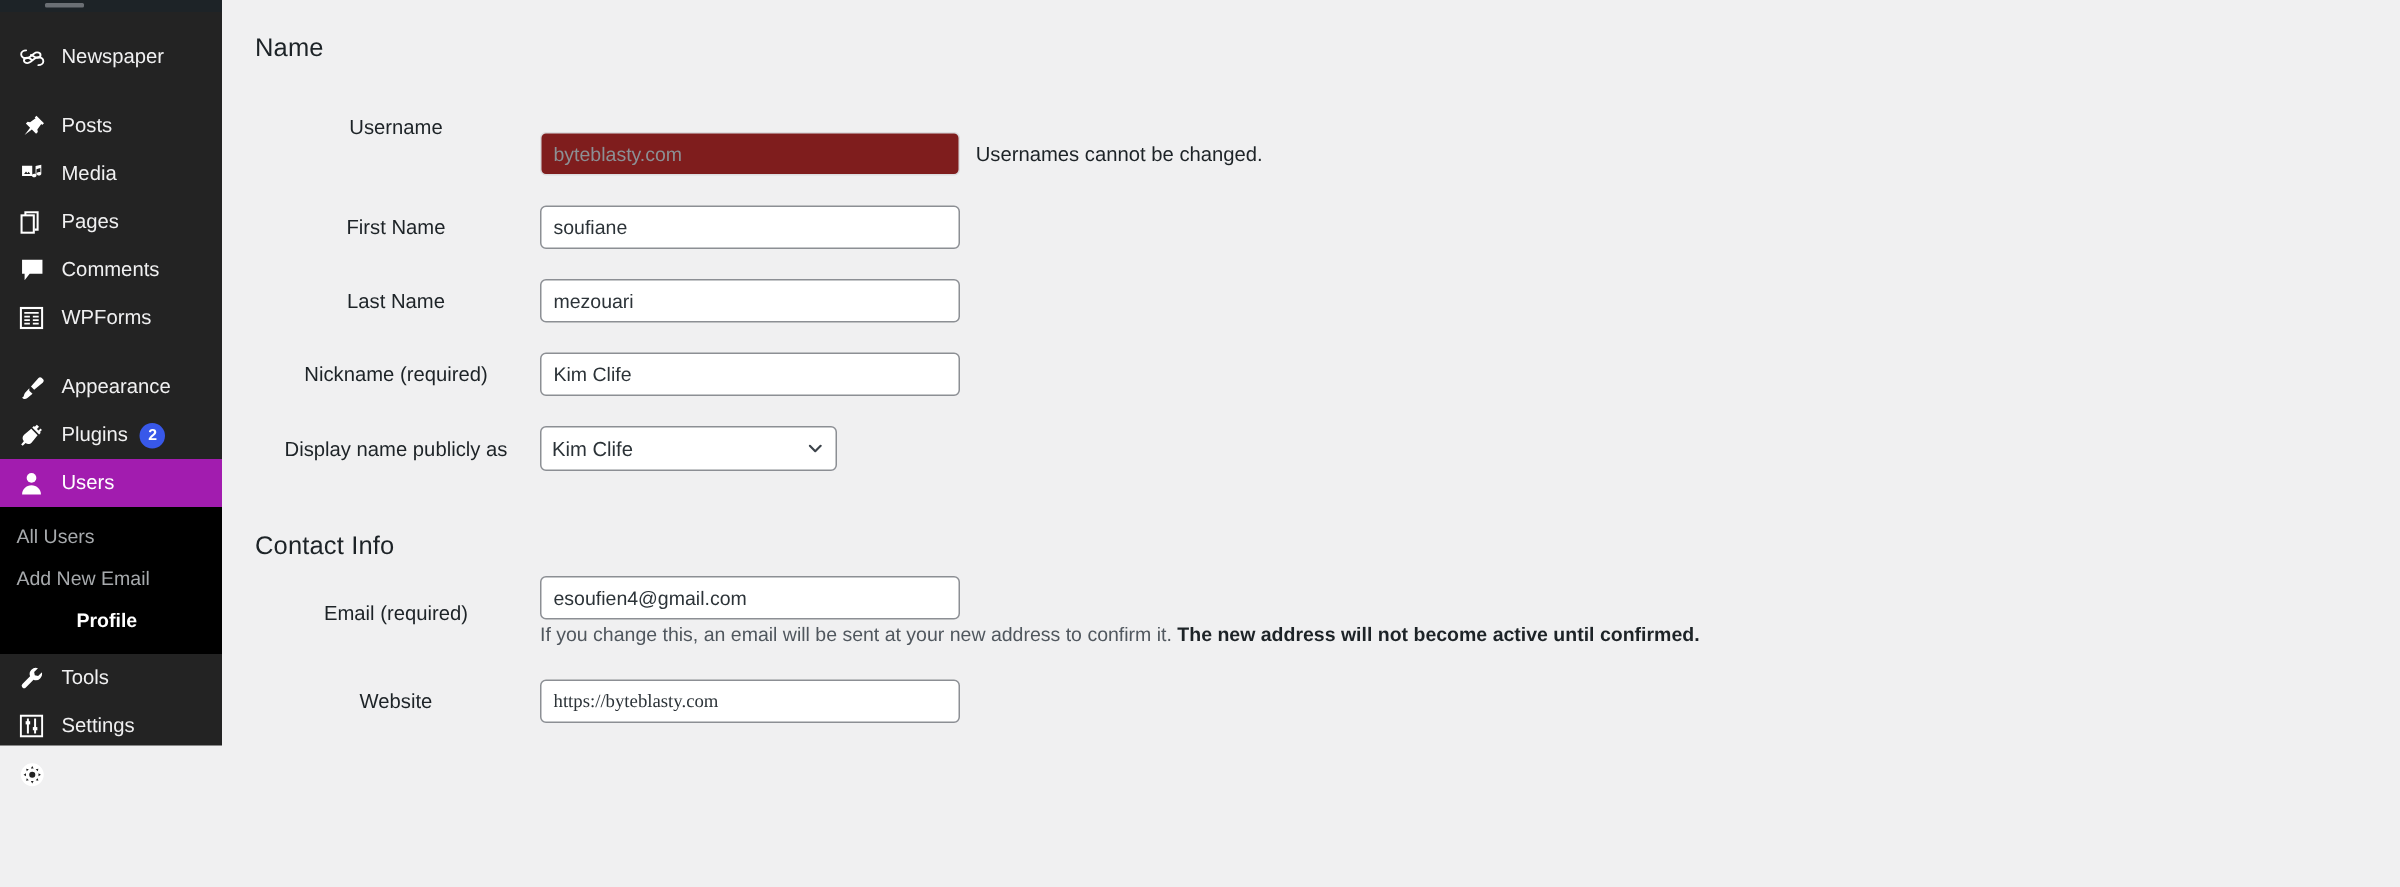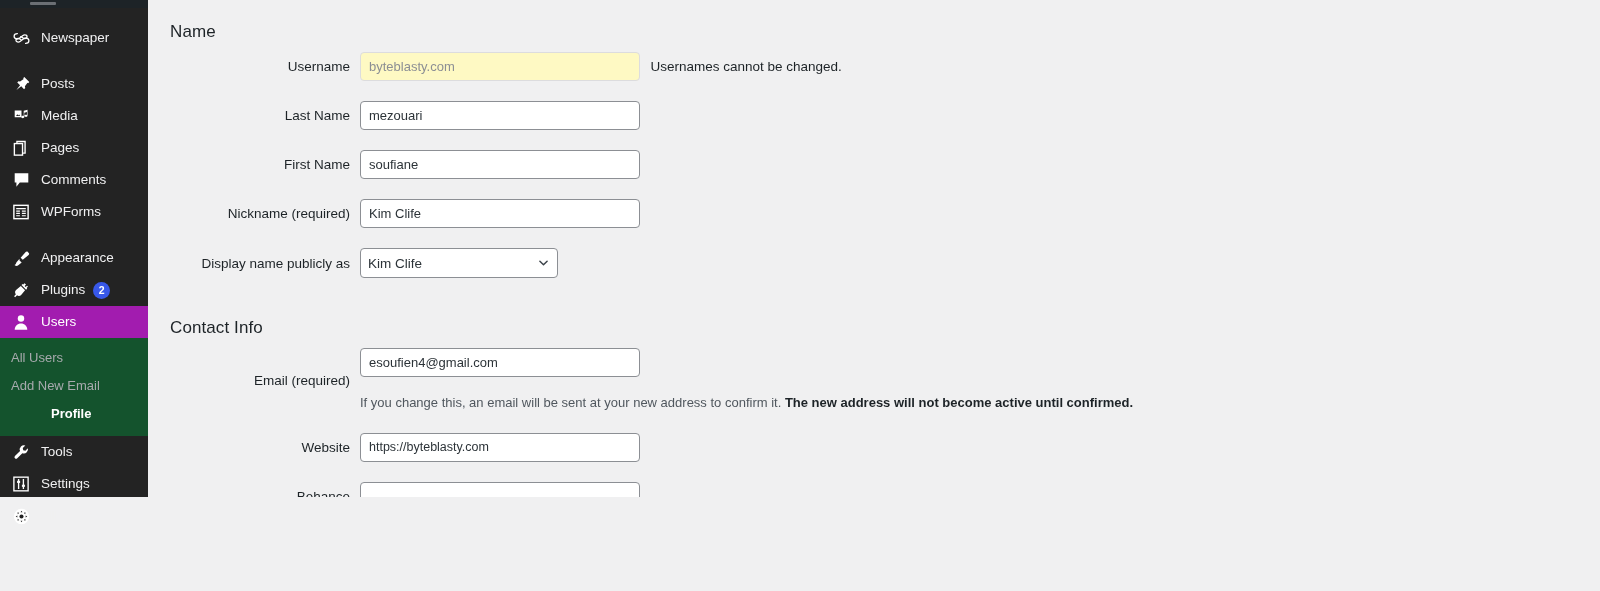--- a/index.html
+++ b/index.html
@@ -79,21 +79,21 @@
     min-width: 17px;
     height: 17px;
     border-radius: 9px;
     text-align: center;
     padding: 0 4px;
     display: inline-block;
     font-weight: 600;
   }
 
   .submenu {
-    background: #14532d;
+    background: #000000;
     padding: 6px 0 8px 0;
   }
   .sub-item {
     display: block;
     padding: 5px 0 5px 11px;
     font-size: 13px;
     color: #a7aaad;
     cursor: pointer;
     line-height: 18px;
   }
@@ -114,21 +114,21 @@
     font-weight: 400;
     color: #1d2327;
     margin: 4px 0 0 0;
     letter-spacing: .1px;
   }
 
   .form-table { border-collapse: collapse; width: 100%; }
   .form-table tr { }
   .form-table th {
     width: 190px;
-    text-align: right;
+    text-align: center;
     vertical-align: middle;
     font-weight: 400;
     font-size: 13.5px;
     color: #1d2327;
     padding: 14px 10px 14px 8px;
   }
   .form-table td {
     vertical-align: middle;
     padding: 10px 10px 10px 0;
   }
@@ -140,39 +140,40 @@
     font-size: 13px;
     font-family: "Liberation Sans", sans-serif;
     color: #2c3338;
     border: 1px solid #8c8f94;
     border-radius: 4px;
     background: #fff;
     outline: none;
     box-shadow: 0 0 0 transparent;
   }
   input.txt.mono {
-    font-family: Liberation Sans, sans-serif;
+    font-family: Liberation Serif, serif;
     font-size: 12.5px;
   }
   input.txt.disabled {
-    background: #fef9c3;
+    background: #7f1d1d;
     border-color: #dcdcde;
     color: #8c8f94;
+    margin-top: 36px;
   }
   .inline-note {
     display: inline-block;
     margin-left: 6px;
     font-size: 13.5px;
     color: #1d2327;
     vertical-align: middle;
   }
   .desc {
     font-size: 13px;
     color: #50575e;
-    margin-top: 16px;
+    margin-top: 0;
     line-height: 1.5;
   }
   .desc strong { font-weight: 700; color: #1d2327; }
 
   select.sel {
     width: 198px;
     height: 30px;
     padding: 2px 26px 2px 7px;
     font-size: 13.5px;
     font-family: "Liberation Sans", sans-serif;
@@ -351,30 +352,30 @@
         <tbody>
           <tr>
             <th>Username</th>
             <td>
               <input class="txt disabled" type="text" disabled="" value="byteblasty.com" style="">
               <span class="inline-note">Usernames cannot be changed.</span>
             </td>
           </tr>
 
           <tr>
+            <th>First Name</th>
+            <td>
+              <input class="txt" type="text" value="soufiane" style="">
+            </td>
+          </tr>
+
+          <tr>
             <th>Last Name</th>
             <td>
               <input class="txt" type="text" value="mezouari" style="">
-            </td>
-          </tr>
-
-          <tr>
-            <th>First Name</th>
-            <td>
-              <input class="txt" type="text" value="soufiane" style="">
             </td>
           </tr>
 
           <tr>
             <th>Nickname (required)</th>
             <td>
               <input class="txt" type="text" value="Kim Clife" style="">
             </td>
           </tr>
 

